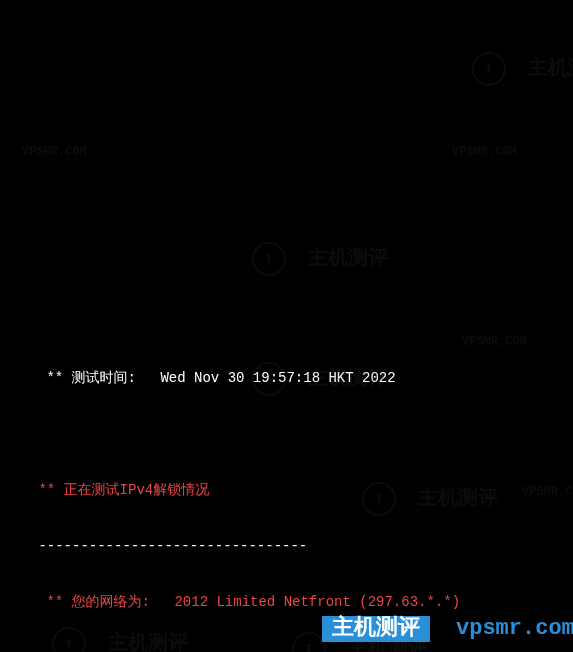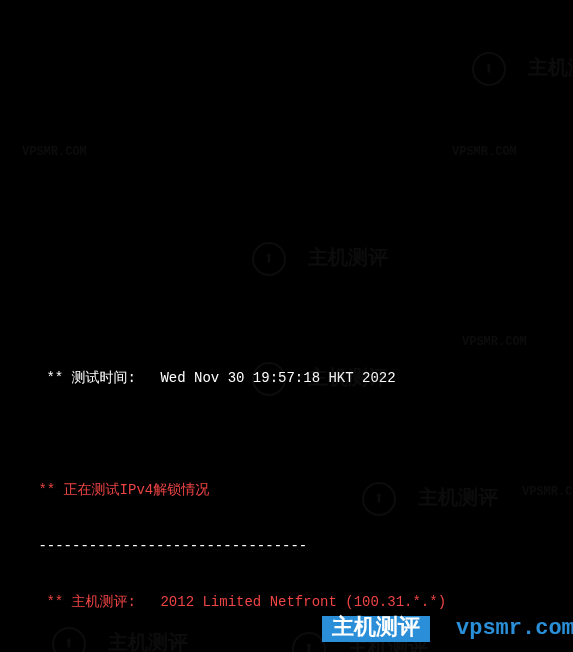--- a/index.html
+++ b/index.html
@@ -106,21 +106,21 @@
 <div class="watermark" style="top:600px; left:260px;">
   <span class="watermark-icon">⬆</span>
   <span>主机测评</span>
 </div>
 
 
 <span class="line white"><span> ** 测试时间: </span><span>Wed Nov 30 19:57:18 HKT 2022</span></span>
 <span class="line"><span></span> </span>
 <span class="line cyan"> ** 正在测试IPv4解锁情况</span>
 <span class="line white"> --------------------------------</span>
-<span class="line"><span class="cyan"> ** 主机测评: </span><span class="cyan">2012 Limited Netfront (100.31.*.*)</span></span>
+<span class="line"><span class="cyan"> ** 您的网络为: </span><span class="cyan">2012 Limited Netfront (297.63.*.*)</span></span>
 <span class="line"> </span>
 <span class="line"> </span>
 <span class="line white">============[ Multination ]============</span>
 
 
 
 
 
 
 

